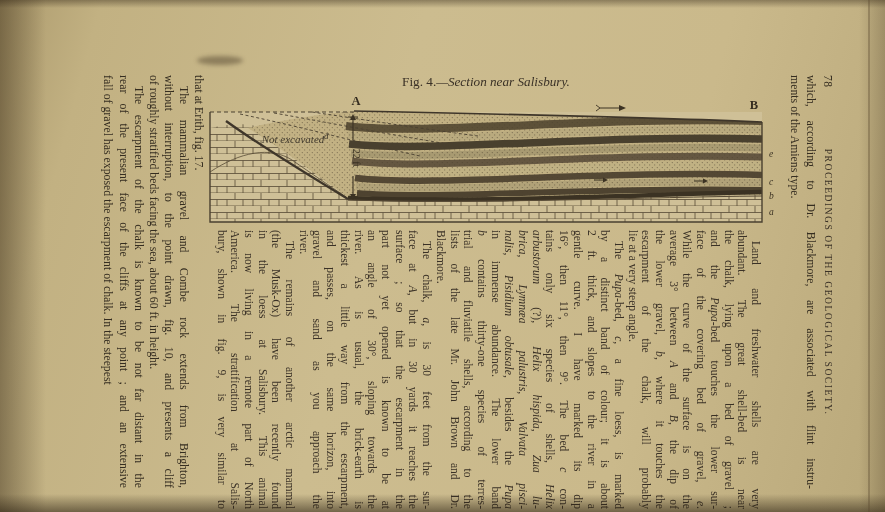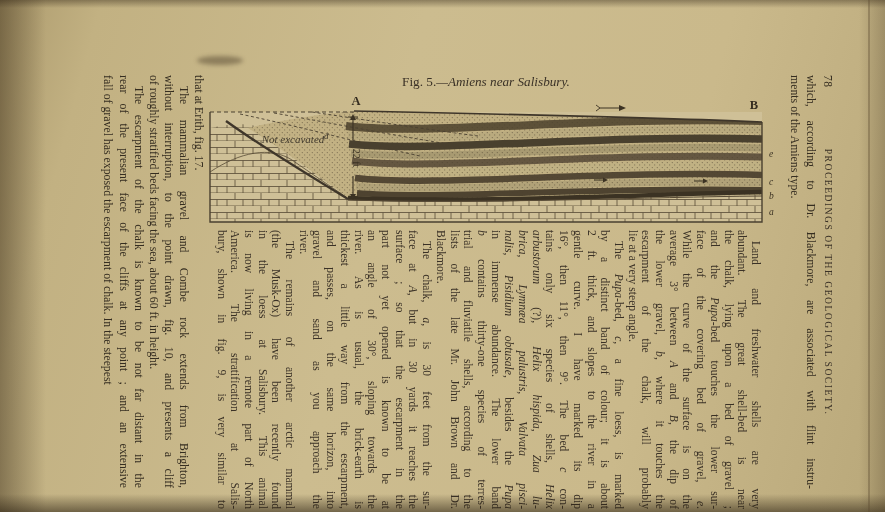--- a/index.html
+++ b/index.html
@@ -98,21 +98,21 @@
       <div class="endline">of roughly stratified beds facing the sea, about 60 ft. in height.</div>
       <div class="tline indent">The escarpment of the chalk is known to be not far distant in the</div>
       <div class="tline">rear of the present face of the cliffs at any point ; and an extensive</div>
       <div class="endline">fall of gravel has exposed the escarpment of chalk.  In the steepest</div>
     </div>
 
   <div id="smudge"></div>
 
   <div id="figure-wrap">
     <div id="fig-caption">
-      <span>Fig. 5.</span><span class="ital">—Amiens near Salisbury.</span>
+      <span>Fig. 4.</span><span class="ital">—Section near Salisbury.</span>
     </div>
     <svg width="600" height="154" viewBox="0 0 600 154">
       <defs>
         <pattern id="pbrick" width="26" height="13" patternUnits="userSpaceOnUse">
           <path d="M0 6.5 H26 M0 13 H26 M13 0 V6.5 M5 6.5 V13 M21 6.5 V13" stroke="#574a35" stroke-width="0.8" fill="none"></path>
         </pattern>
         <pattern id="pdots" width="5" height="5" patternUnits="userSpaceOnUse">
           <circle cx="1.3" cy="1.6" r="0.65" fill="#4a3f2e"></circle>
           <circle cx="3.7" cy="3.9" r="0.55" fill="#4a3f2e"></circle>
         </pattern>

